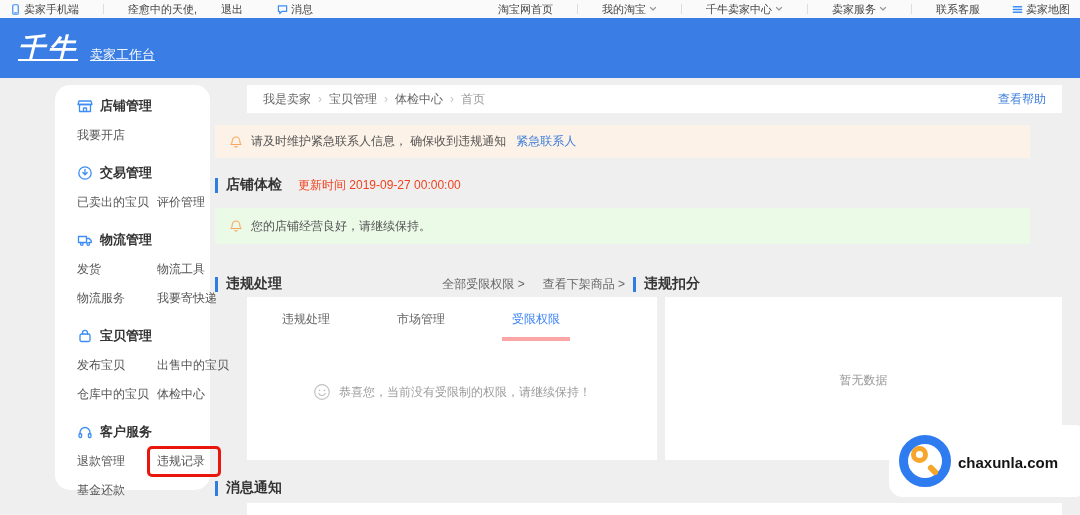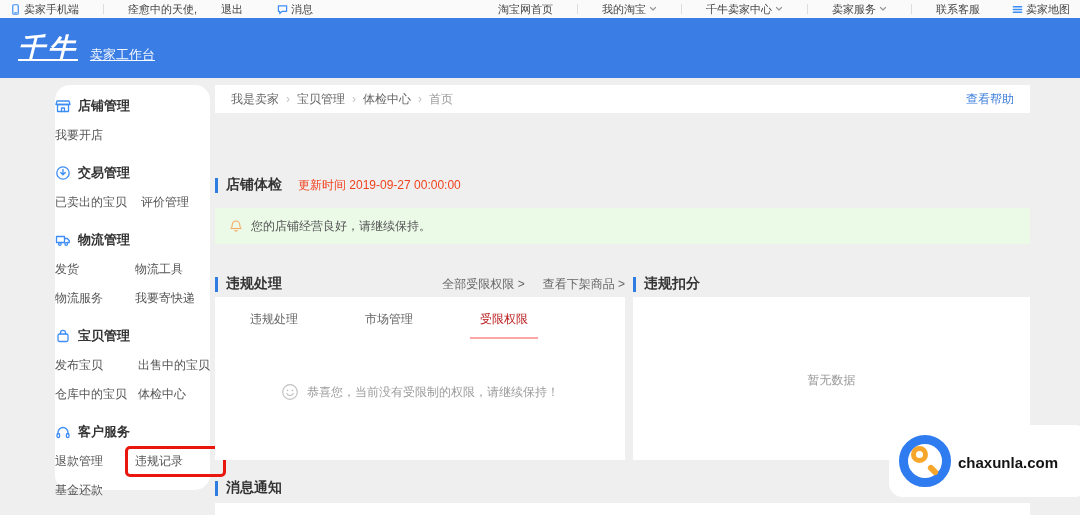--- a/index.html
+++ b/index.html
@@ -18,32 +18,32 @@
   .caret-svg { stroke:#999; fill:none; stroke-width:1.2; stroke-linecap:round; stroke-linejoin:round; }
 
   
   .header { position:absolute; top:18px; left:0; right:0; height:60px; background:#3a7de4;
             display:flex; align-items:center; padding-left:18px; color:#fff;text-decoration:underline; }
   .logo { font-size:27px; font-weight:bold; font-style:italic; letter-spacing:3px; }
   .subtitle { font-size:13px; margin-left:12px; margin-top:14px; opacity:.95; }
 
   
   .sidebar { position:absolute; left:55px; top:85px; width:155px; height:405px; background:#fff;
-             padding:12px 0;border-radius:15px; }
+             padding:12px 22px;border-radius:15px; }
   .side-section { margin-bottom:20px; }
   .side-title { display:flex; align-items:center; gap:7px; font-size:13px; font-weight:bold; color:#333; margin-bottom:12px; }
   .side-items { display:grid; grid-template-columns:minmax(66px,auto) 1fr; row-gap:12px; column-gap:14px;
                 font-size:12px; color:#555; }
   .side-link { cursor:pointer; white-space:nowrap; }
   .red-wrap { position:relative; display:inline-block; }
   .red-frame { position:absolute; left:-10px; top:-7px; right:-16px; bottom:-7px;
                border:3px solid #e8160c; border-radius:5px; pointer-events:none; }
 
   
-  .card { position:absolute; background:#fff; }
+  .card { position:absolute; background:#fff;margin-left:32px; }
   .breadcrumb-card { left:215px; top:85px; width:815px; height:28px; display:flex; align-items:center;
                      padding:0 16px; font-size:12px; color:#666; }
   .bc-item { cursor:pointer; }
   .bc-sep { margin:0 7px; color:#c6c6c6; }
   .bc-last { color:#9a9a9a; }
   .bc-help { margin-left:auto; color:#3d7edb; cursor:pointer; }
 
   .alert-bar { position:absolute; left:215px; top:125px; width:815px; height:33px; background:#fdf2e7;
                display:flex; align-items:center; padding:0 14px; font-size:12px; color:#555; gap:8px; }
   .alert-link { color:#3d7edb; cursor:pointer; margin-left:2px; }
@@ -57,21 +57,21 @@
   .green-bar { position:absolute; left:215px; top:208px; width:815px; height:36px; background:#ebf9e7;
                display:flex; align-items:center; padding:0 14px; font-size:12px; color:#555; gap:8px; }
 
   .panel-links { position:absolute; left:215px; top:275px; width:410px; display:flex; align-items:center; }
   .pl-right { margin-left:auto; display:flex; gap:18px; font-size:12px; color:#666; }
   .pl-link { cursor:pointer; white-space:nowrap; }
 
   .left-panel { left:215px; top:297px; width:410px; height:163px; }
   .tabs { display:flex; padding:14px 0 0 25px; gap:47px; font-size:12px; color:#666; }
   .tab { padding:0 10px 9px 10px; cursor:pointer; }
-  .tab-active { color:#b91c1c; border-bottom:2px solid #fca5a5; }
+  .tab-active { color:#3b82f6; border-bottom:4px solid #fca5a5; }
   .empty-left { position:absolute; left:0; right:0; top:86px; display:flex; align-items:center;
                 justify-content:center; gap:8px; font-size:12px; color:#9c9c9c; }
   .gray-stroke { stroke:#c2c2c2; fill:none; stroke-width:1.2; stroke-linecap:round; stroke-linejoin:round; }
 
   .dd-title { left:633px; top:275px; }
   .right-panel { left:633px; top:297px; width:397px; height:163px; }
   .empty-right { position:absolute; left:0; right:0; top:75px; text-align:center; font-size:12px; color:#999; }
 
   .msg-title { left:215px; top:479px; }
   .msg-panel { left:215px; top:503px; width:815px; height:12px; }
@@ -256,20 +256,30 @@
     <span class="bc-item">我是卖家</span>
     <span class="bc-sep">›</span>
     <span class="bc-item">宝贝管理</span>
     <span class="bc-sep">›</span>
     <span class="bc-item">体检中心</span>
     <span class="bc-sep">›</span>
     <span class="bc-item bc-last">首页</span>
     <span class="bc-help">查看帮助</span>
   </div>
 
+  <div class="alert-bar">
+    <svg class="icon-svg" width="14" height="14" viewBox="0 0 16 16">
+        <g class="orange-stroke">
+          <path d="M8 2.2 a4.3 4.3 0 0 1 4.3 4.3 c0 2.8 .9 3.8 1.4 4.3 H2.3 c.5-.5 1.4-1.5 1.4-4.3 A4.3 4.3 0 0 1 8 2.2 z"></path>
+          <path d="M6.6 12.8 a1.5 1.5 0 0 0 2.8 0"></path>
+        </g>
+      </svg>
+    <span>请及时维护紧急联系人信息， 确保收到违规通知</span>
+    <span class="alert-link">紧急联系人</span>
+  </div>
 
   <div class="section-title" style="left:215px; top:176px;">
     <span class="blue-bar"></span>
     <span class="st-text">店铺体检</span>
     <span class="st-time">更新时间 2019-09-27 00:00:00</span>
   </div>
 
   <div class="green-bar">
     <svg class="icon-svg" width="14" height="14" viewBox="0 0 16 16">
         <g class="orange-stroke">

